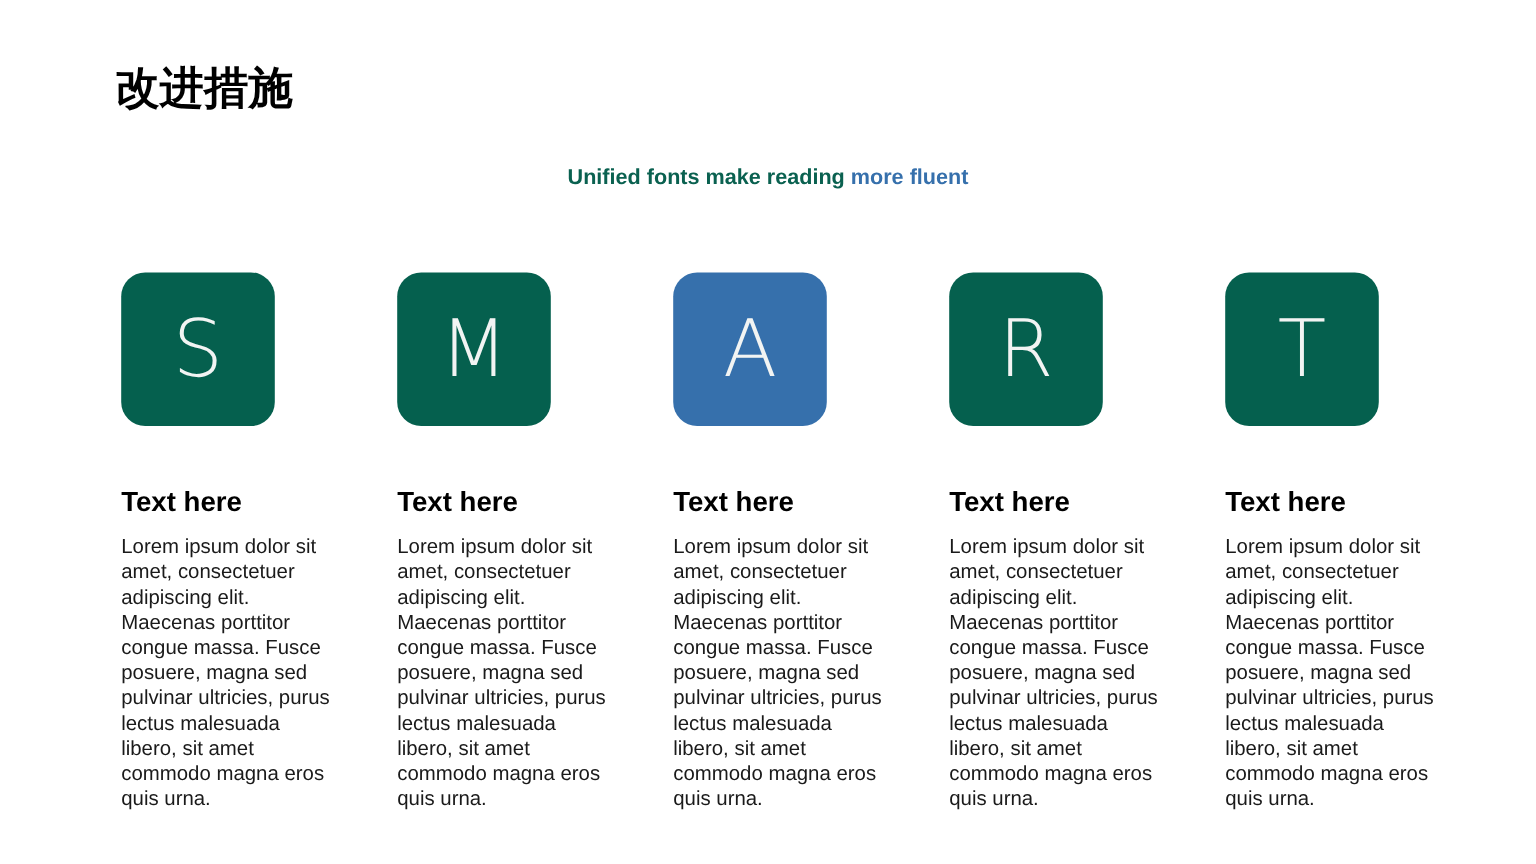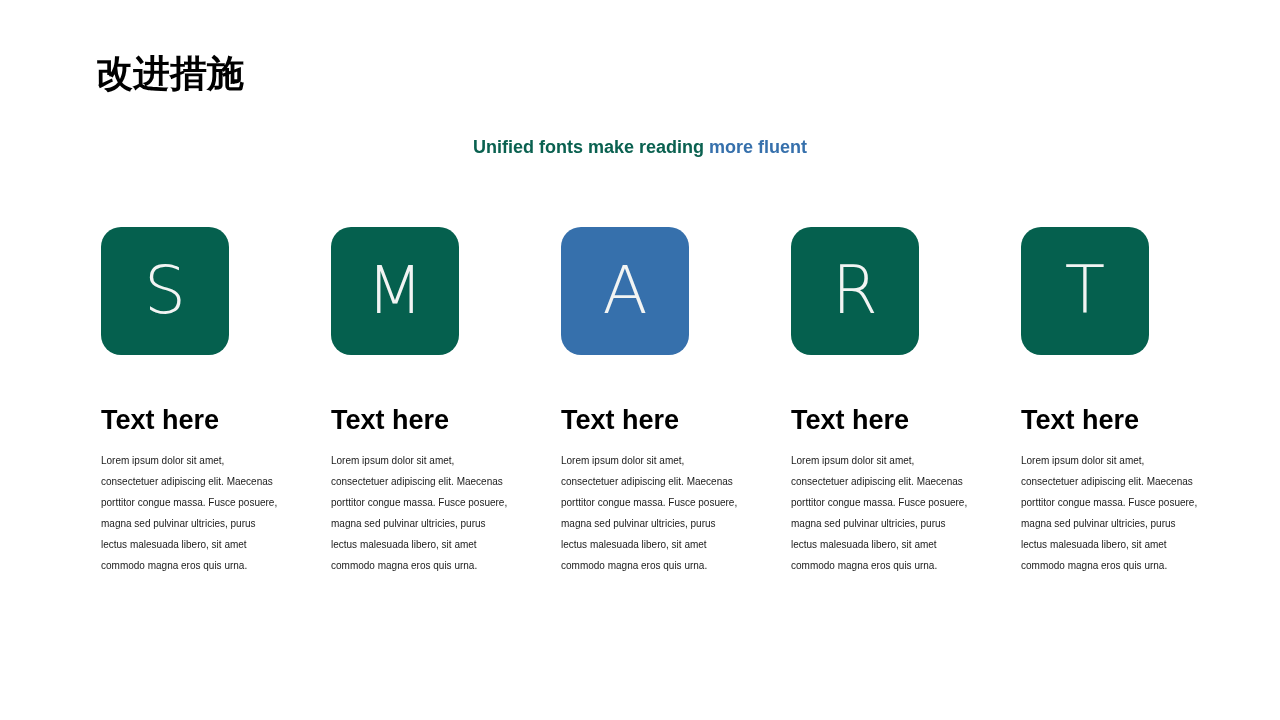--- a/index.html
+++ b/index.html
@@ -91,30 +91,30 @@
     font-weight: 300;
     line-height: 1;
     font-family: "DejaVu Sans", "Liberation Sans", sans-serif;
     letter-spacing: 0;
     user-select: none;
   }
 
   
   .col-heading {
     margin-top: 51px;
-    font-size: 27px;
+    font-size: 23px;
     font-weight: bold;
     color: #000000;
     line-height: 1.1;
     white-space: nowrap;
   }
   .col-body {
     margin-top: 14px;
     width: 180px;
-    font-size: 10px;
+    font-size: 17px;
     line-height: 21px;
     color: #1a1a1a;
     text-align: left;
     font-family: "Liberation Sans", "DejaVu Sans", sans-serif;
   }
 </style>
 </head>
 <body style="background: rgb(255, 255, 255);">
 
 <div class="slide">

